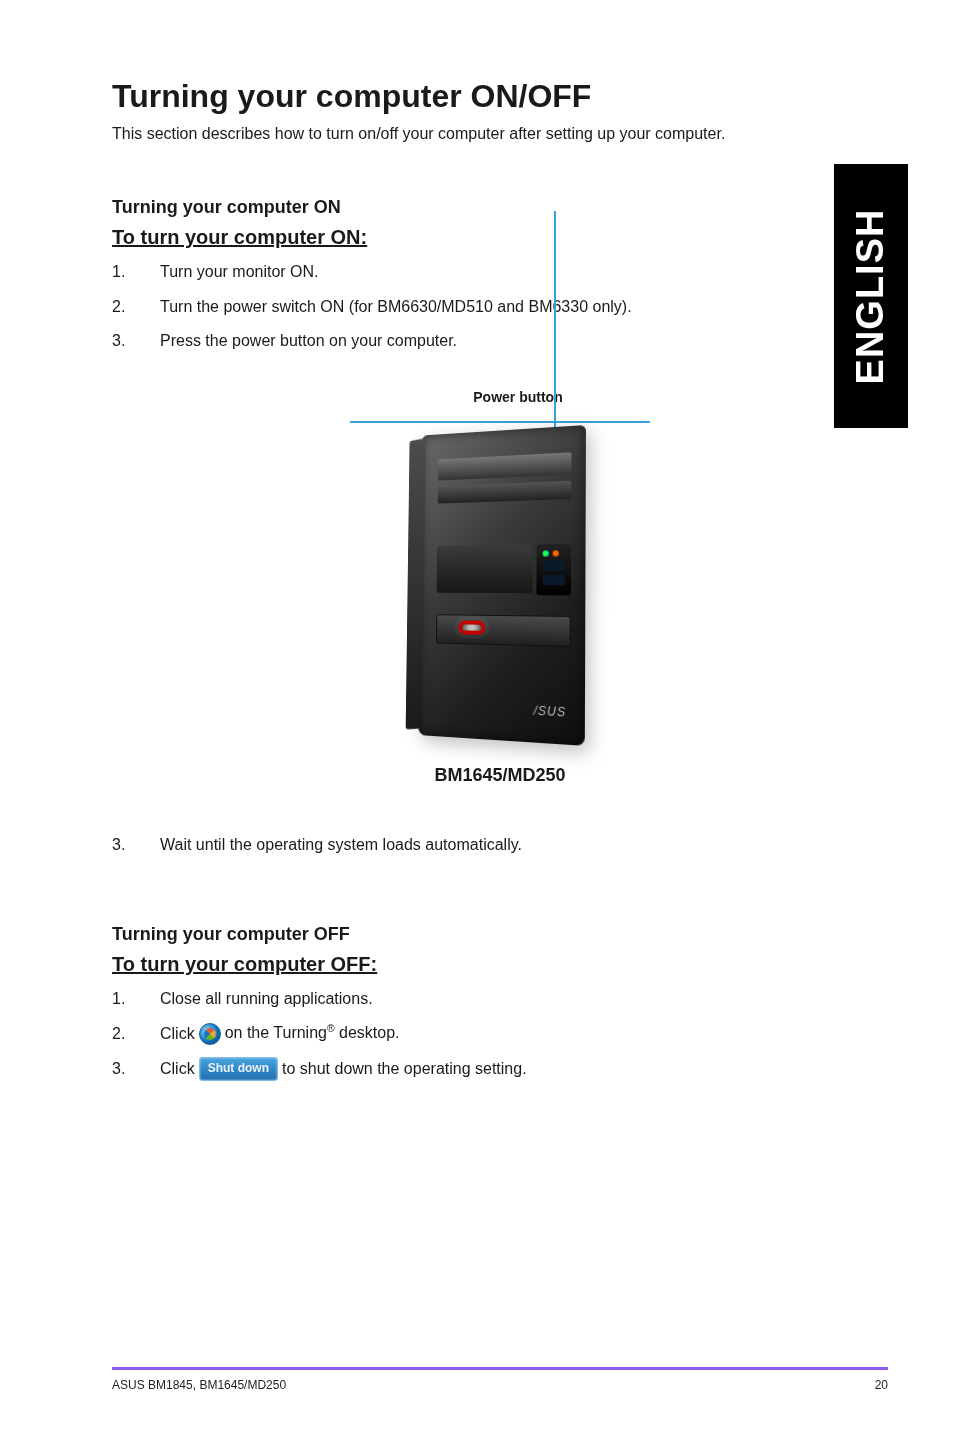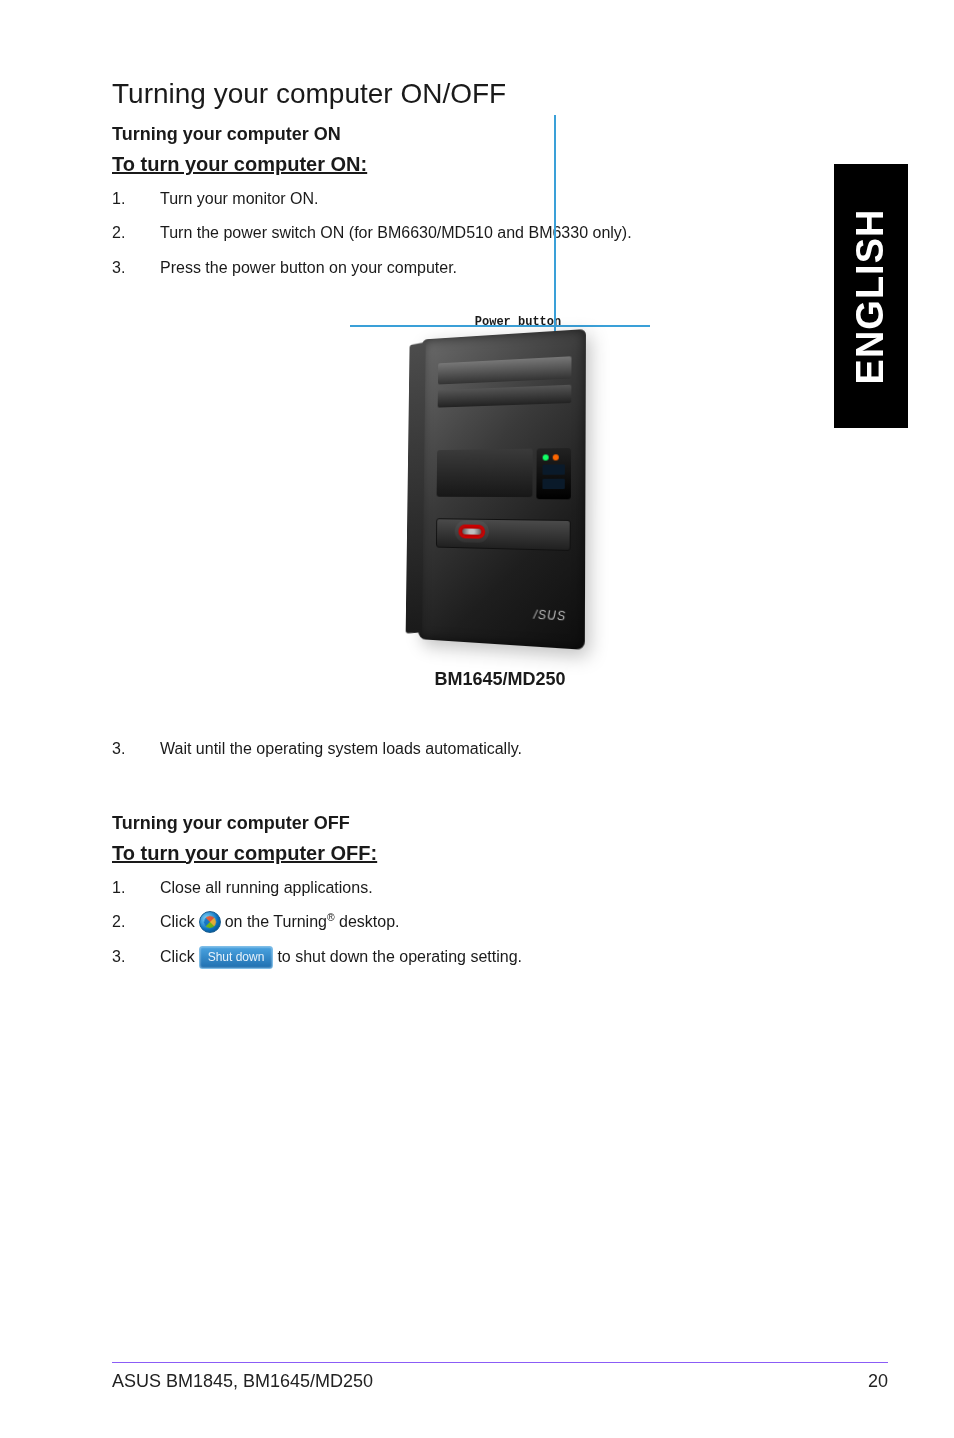--- a/index.html
+++ b/index.html
@@ -26,23 +26,23 @@
   }
   .side-tab span {
     transform: rotate(-90deg);
     font-size: 38px;
     font-weight: 800;
     letter-spacing: 1px;
     white-space: nowrap;
     font-family: Arial, sans-serif;
   }
   h1.main-title {
-    font-size: 28px;
-    font-weight: 400;
-    margin-bottom: 14px;
+    font-size: 32px;
+    font-weight: 700;
+    margin-bottom: 8px;
   }
   p.intro {
     font-size: 16px;
     line-height: 1.4;
     margin-bottom: 52px;
   }
   h2.sub-title {
     font-size: 18px;
     font-weight: 700;
     margin-bottom: 8px;
@@ -77,25 +77,24 @@
     gap: 4px;
     flex-wrap: wrap;
     text-align: right;
   }
   .diagram-area {
     margin-top: 8px;
     margin-bottom: 48px;
   }
   .pb-label {
     text-align: center;
-    font-size: 12px;
-    font-weight: 700;
-    margin-bottom: 4px;
+    font-size: 14px;
+    font-weight: 700;
+    margin-bottom: 24px;
     padding-left: 36px;
-    font-family: Liberation Mono, monospace;
   }
   .diagram-row {
     display: flex;
     justify-content: space-around;
     align-items: flex-end;
     gap: 40px;
     position: relative;
   }
   .tower-wrap {
     display: flex;
@@ -219,48 +218,49 @@
     background: conic-gradient(#f7b02a 0 90deg, #7ab800 90deg 180deg, #0f6fbf 180deg 270deg, #f04e23 270deg 360deg);
     border-radius:50%; filter:blur(.4px);
     transform:rotate(45deg);
     opacity:.9;
   }
   .shutdown-btn{
     display:inline-flex; align-items:center; justify-content:center;
     padding:2px 8px 3px 8px;
     background:linear-gradient(180deg,#4aa3e0,#1f6fb0);
     color:#e8f3fb;
-    font-size:12px; font-weight:400;
+    font-size:12px; font-weight:700;
     border:1px solid #7fbde6;
     border-radius:3px;
     box-shadow:inset 0 0 2px rgba(255,255,255,.7);
     vertical-align:middle;
     flex-shrink:0;
   }
 
   .footer {
     position:absolute; left:112px; right:66px; bottom:46px;
-    border-top:1px solid #8b5cf6;
+    border-top:3px solid #8b5cf6;
     padding-top:8px;
     display:flex; justify-content:space-between;
-    font-size:18px; color:#222;
+    font-size:12px; color:#222;
   }
 
   sup{font-size:.65em;}
 </style>
 </head>
 <body>
 
 <div class="page">
 
   <div class="side-tab">
     <span>ENGLISH</span>
   </div>
 
   <h1 class="main-title">Turning your computer ON/OFF</h1>
+  <p class="intro">This section describes how to turn on/off your computer after setting up your computer.</p>
 
   <h2 class="sub-title">Turning your computer ON</h2>
   <div class="bold-line">To turn your computer ON:</div>
 
   <ol class="steps">
     <li>
       <span class="num">1.</span>
       <span class="txt">Turn your monitor ON.</span>
     </li>
     <li>
@@ -304,21 +304,21 @@
     </div>
   </div>
 
   <ol class="steps">
     <li>
       <span class="num">3.</span>
       <span class="txt">Wait until the operating system loads automatically.</span>
     </li>
   </ol>
 
-  <div class="section2" style="margin-top:24px;">
+  <div class="section2" style="margin-top:40px;">
     <h2 class="sub-title">Turning your computer OFF</h2>
     <div class="bold-line">To turn your computer OFF:</div>
 
     <ol class="steps">
       <li>
         <span class="num">1.</span>
         <span class="txt">Close all running applications.</span>
       </li>
       <li>
         <span class="num">2.</span>

